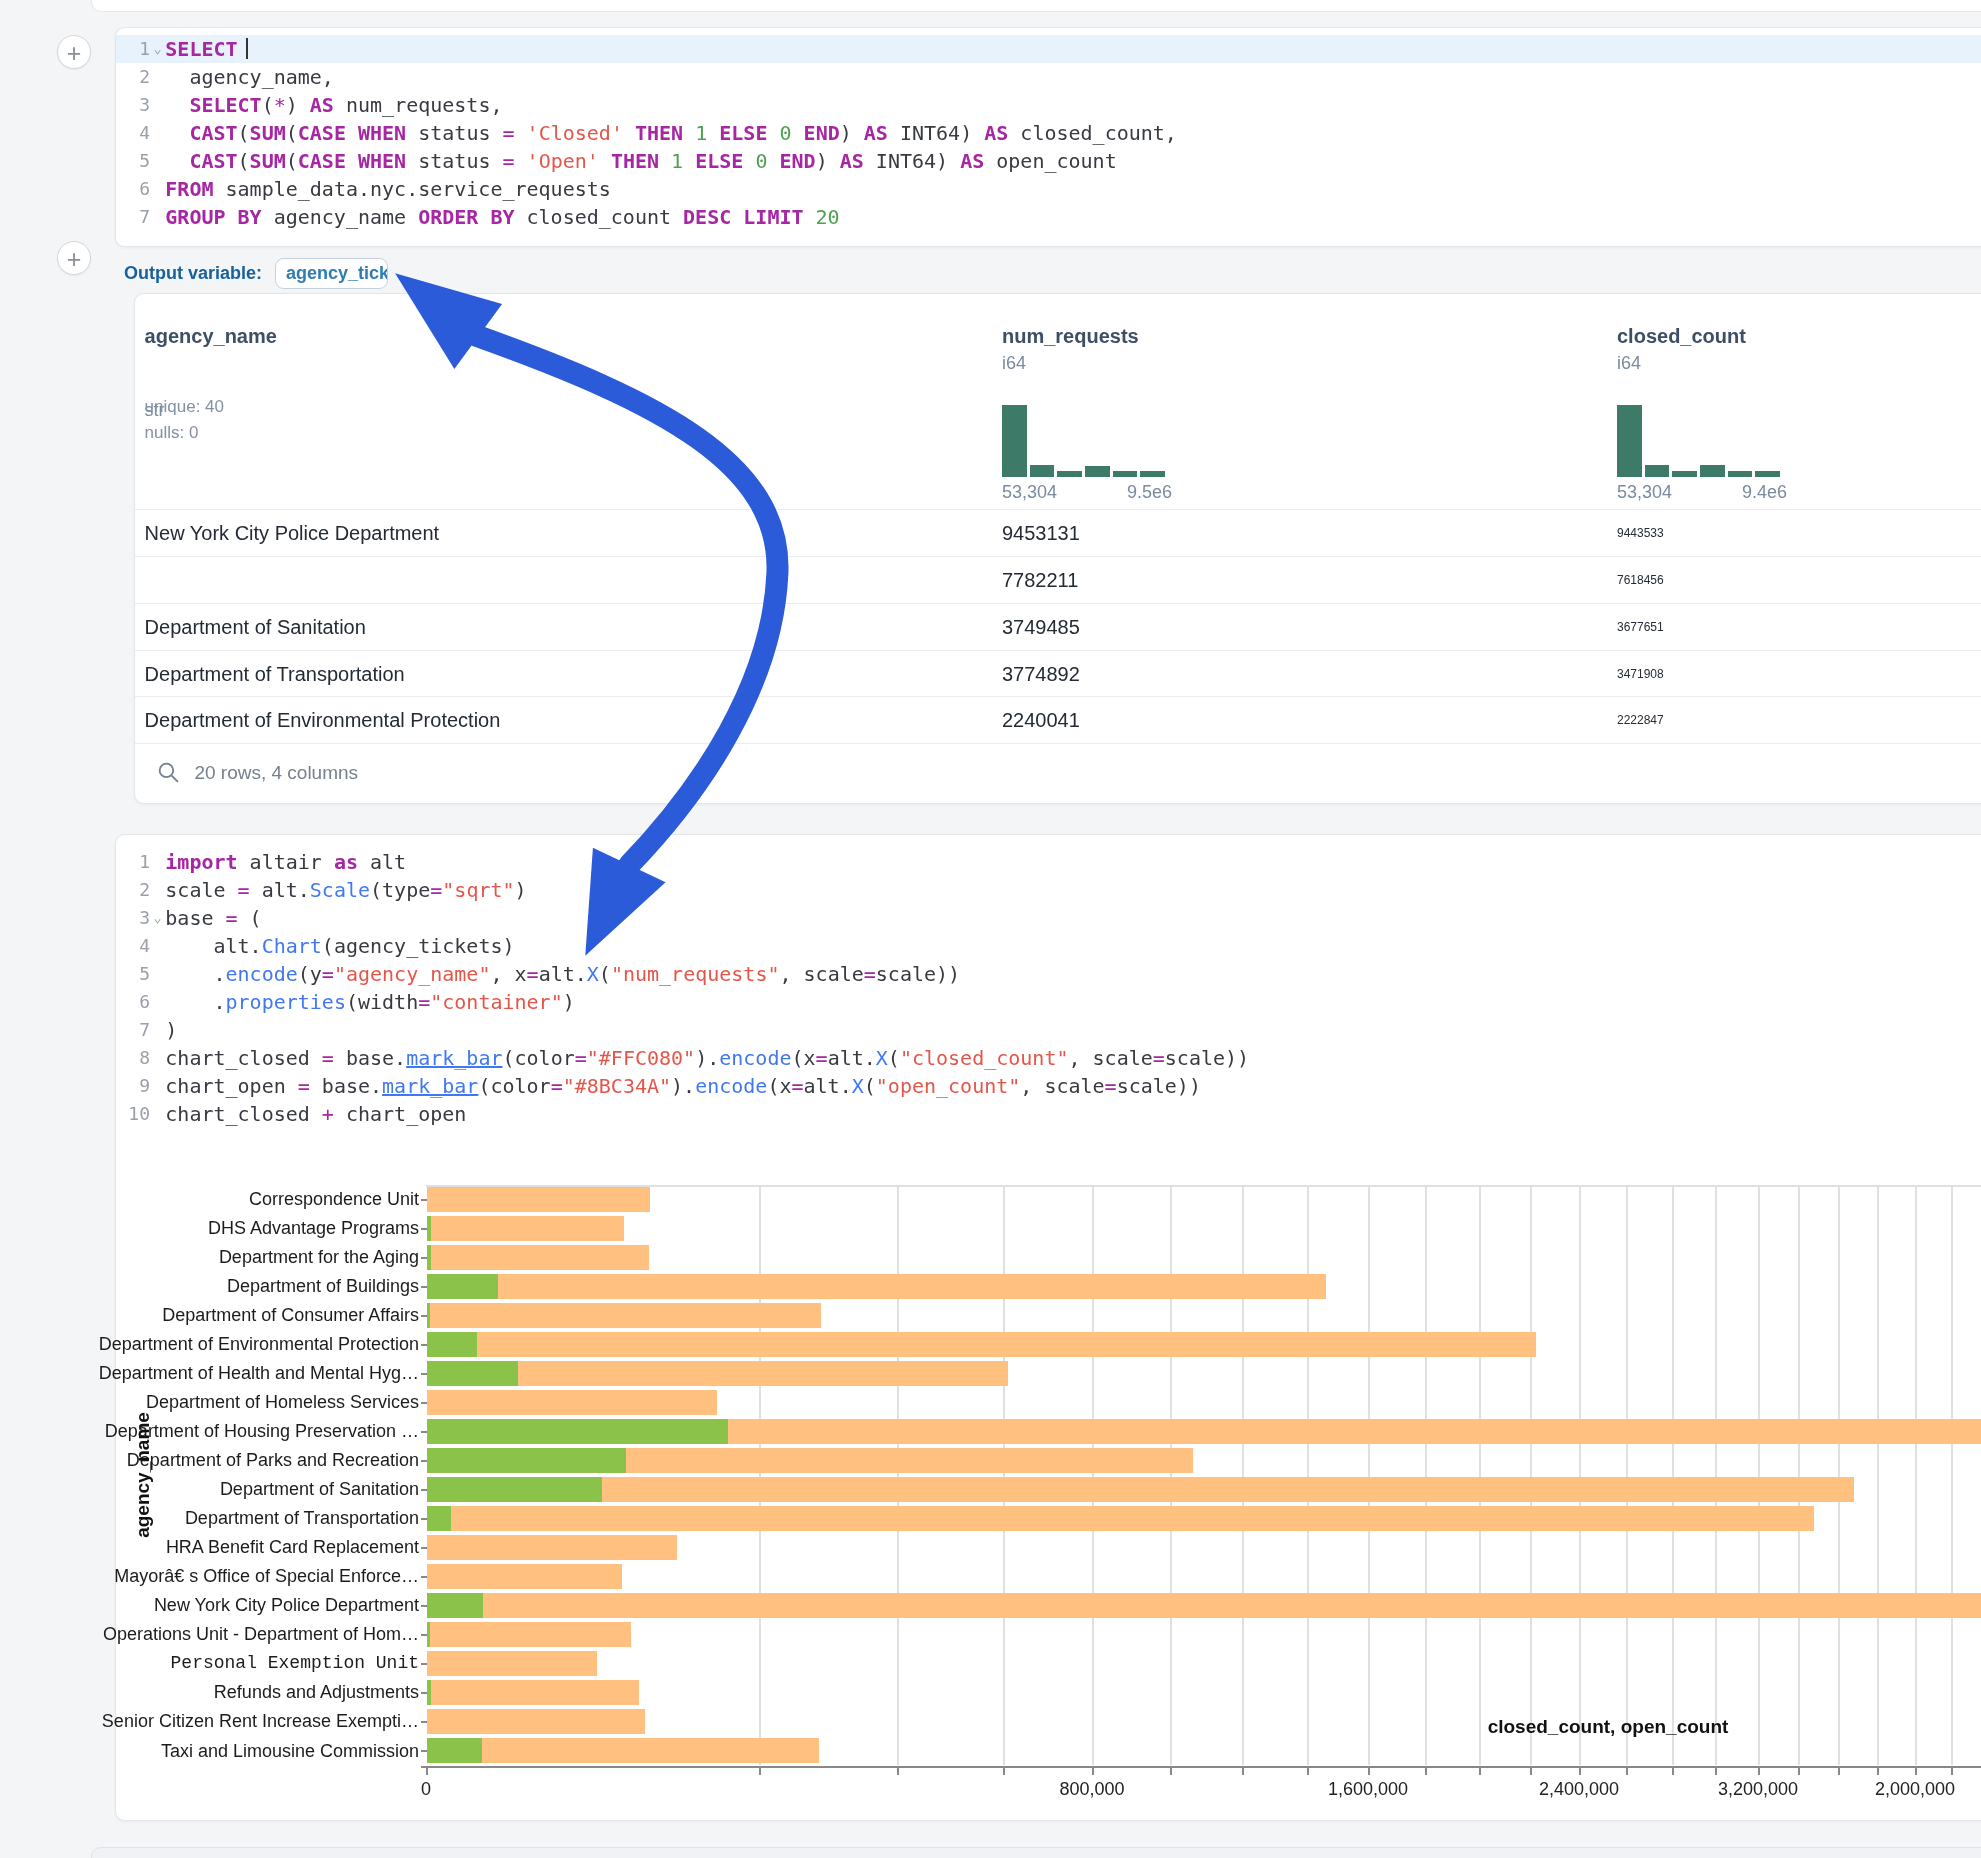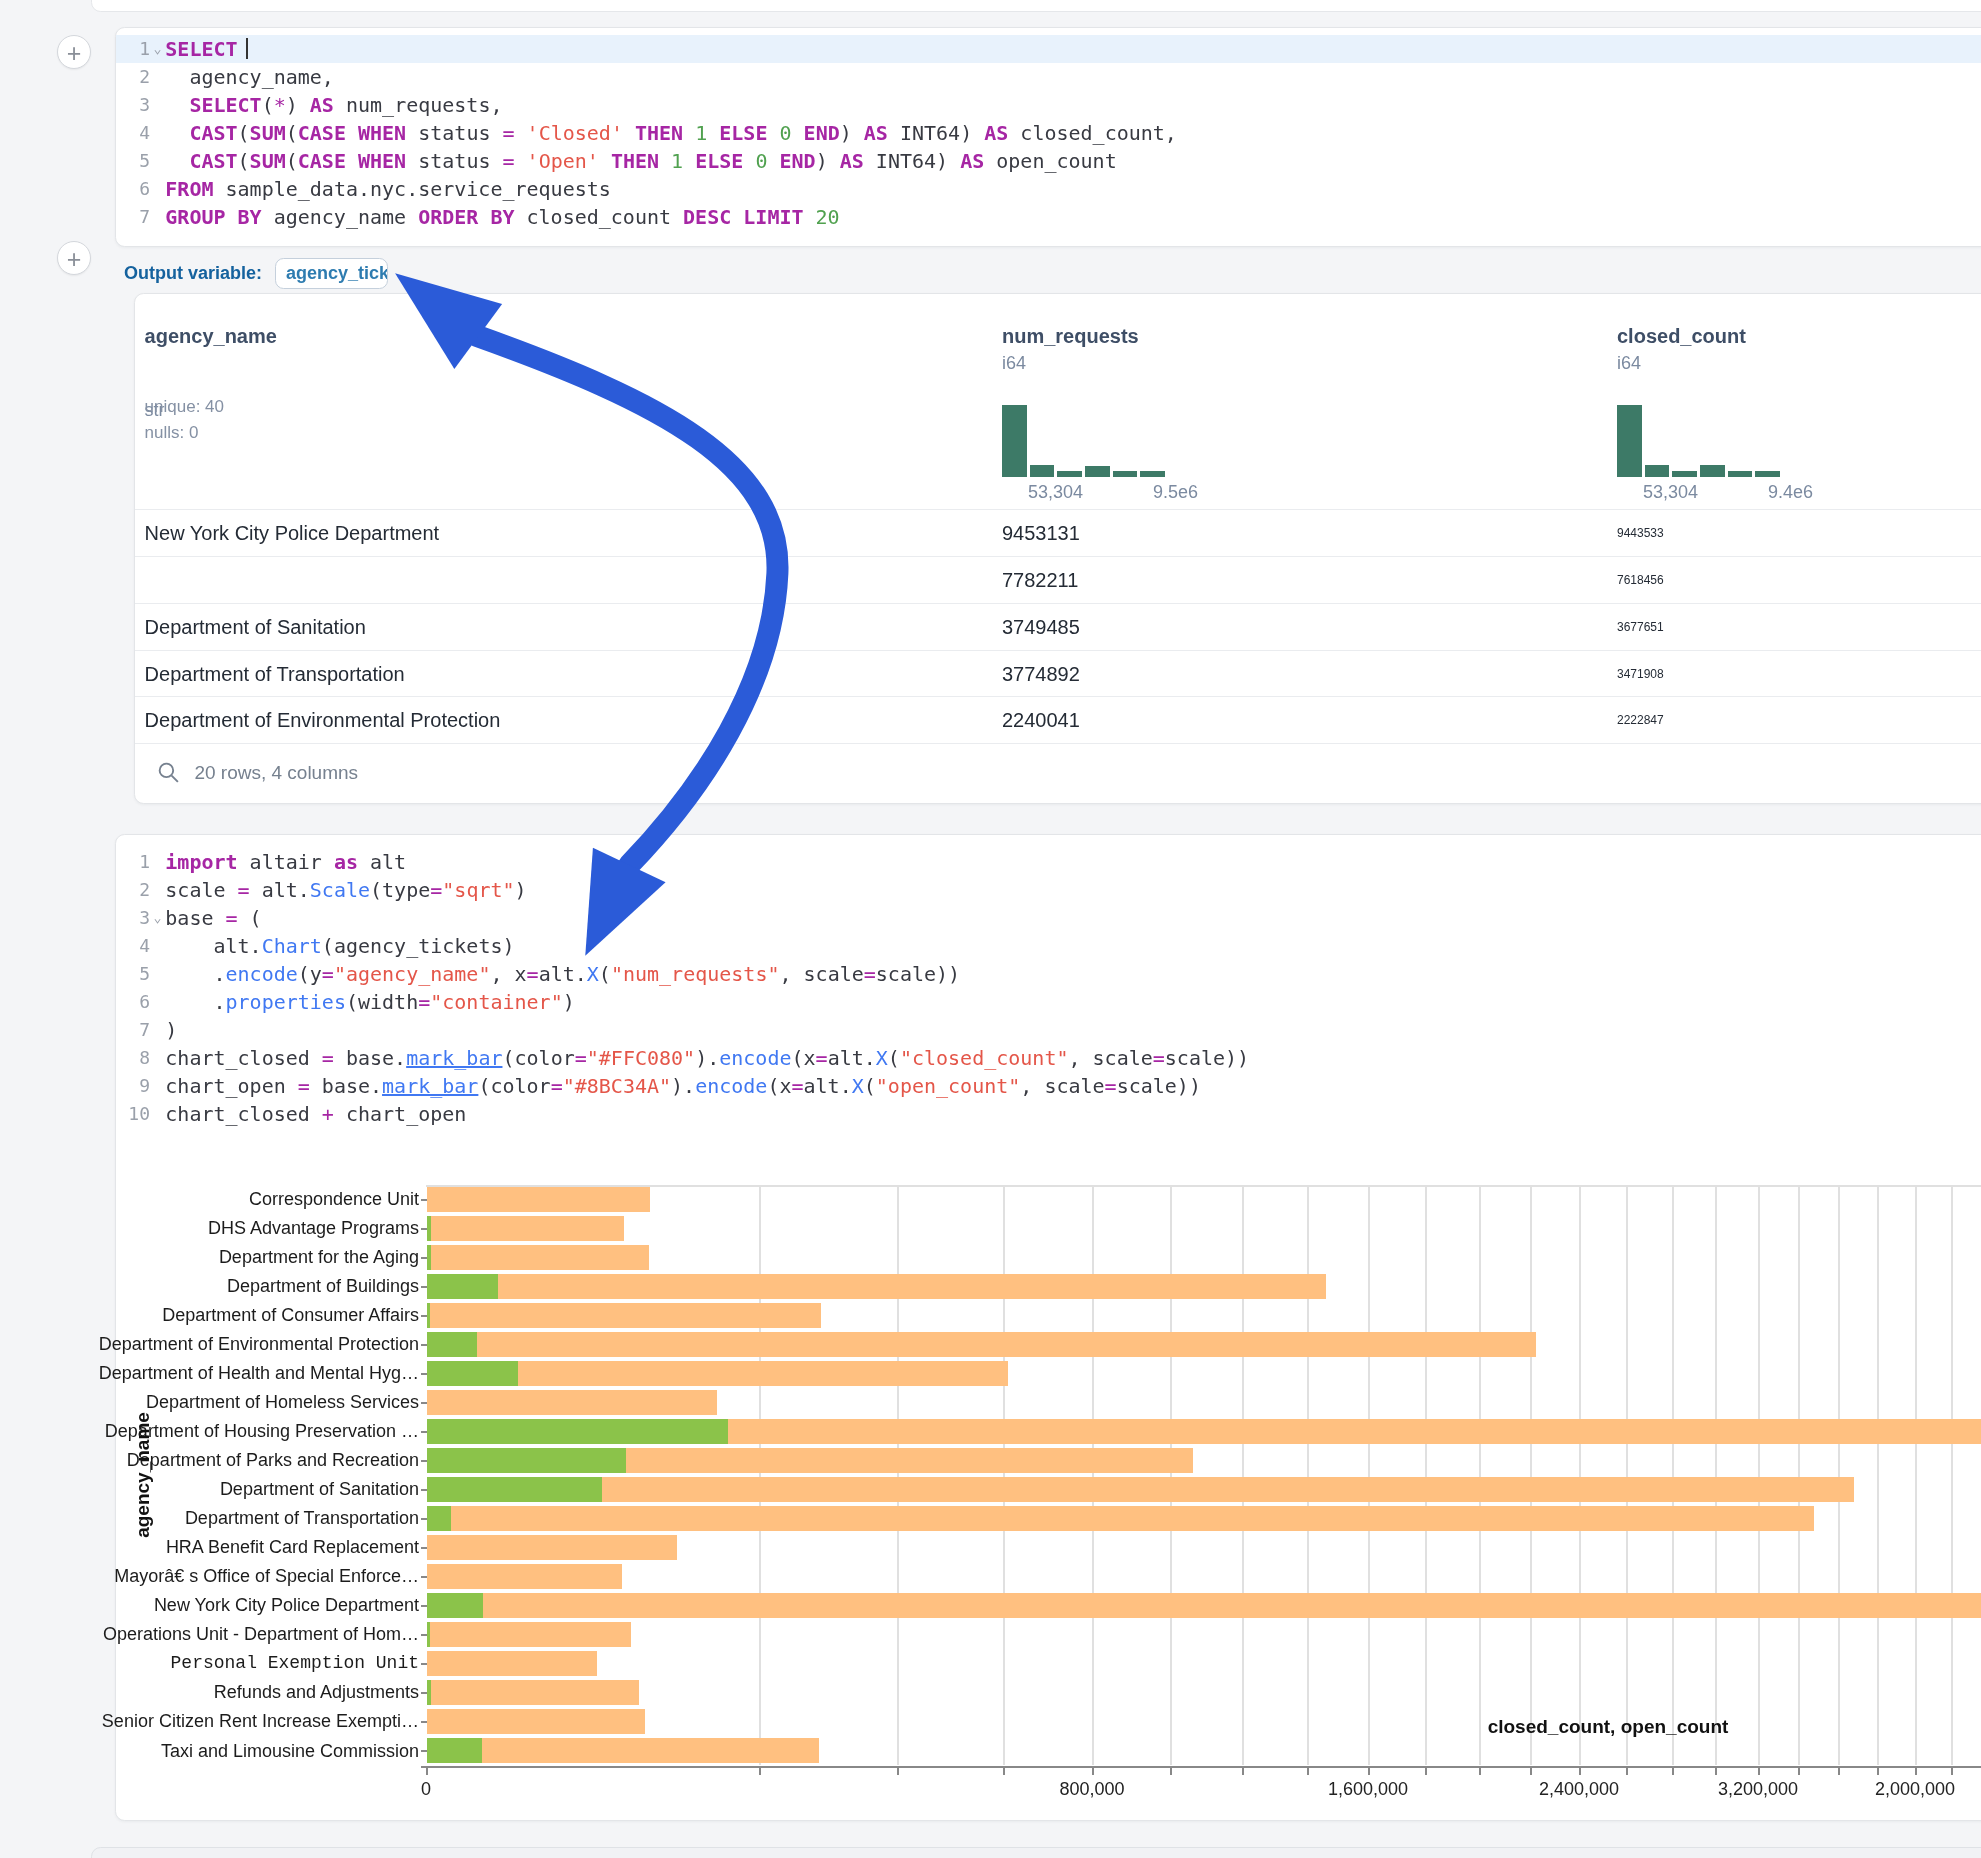--- a/index.html
+++ b/index.html
@@ -38,21 +38,21 @@
   #out-chip{margin-left:13.4px;width:113px;height:31px;border:1px solid #C5D0DC;border-radius:8.6px;
             background:#fff;overflow:hidden;display:flex;align-items:center;padding-left:9.6px;box-sizing:border-box;}
   #out-chip span{font-size:18px;font-weight:bold;color:#2E7CB0;white-space:nowrap;}
   
   .th-name{position:absolute;font-size:20px;font-weight:bold;color:#3E4E66;}
   .th-type{position:absolute;font-size:18px;color:#7B8AA0;}
   .th-stat{position:absolute;font-size:17px;color:#8591A4;}
   .hist{position:absolute;width:163px;height:72px;display:flex;align-items:flex-end;gap:2.9px;}
   .hist div{flex:1;}
   .hist-labels{position:absolute;width:170px;display:flex;justify-content:space-between;
-               font-size:18px;color:#7B8AA0;margin-left:26px;}
+               font-size:18px;color:#7B8AA0;}
   .trow{position:absolute;left:0;width:100%;height:47px;line-height:47px;border-top:1px solid #EAECEF;}
   .trow .c0{position:absolute;left:9.6px;font-size:20px;color:#242B35;}
   .trow .c1{position:absolute;left:867px;font-size:20px;color:#242B35;}
   .trow .c2{position:absolute;left:1482px;font-size:12px;color:#242B35;}
   #table-footer{position:absolute;left:0px;top:449px;width:100%;height:57px;border-top:1px solid #EAECEF;
                 display:flex;align-items:center;}
   #table-footer .txt{font-size:19px;color:#76818F;margin-left:13.4px;}
   #search-icon{margin-left:21px;width:25px;height:25px;}
   
   #chart-layer{position:absolute;left:0;top:0;width:1982px;height:1858px;pointer-events:none;}

